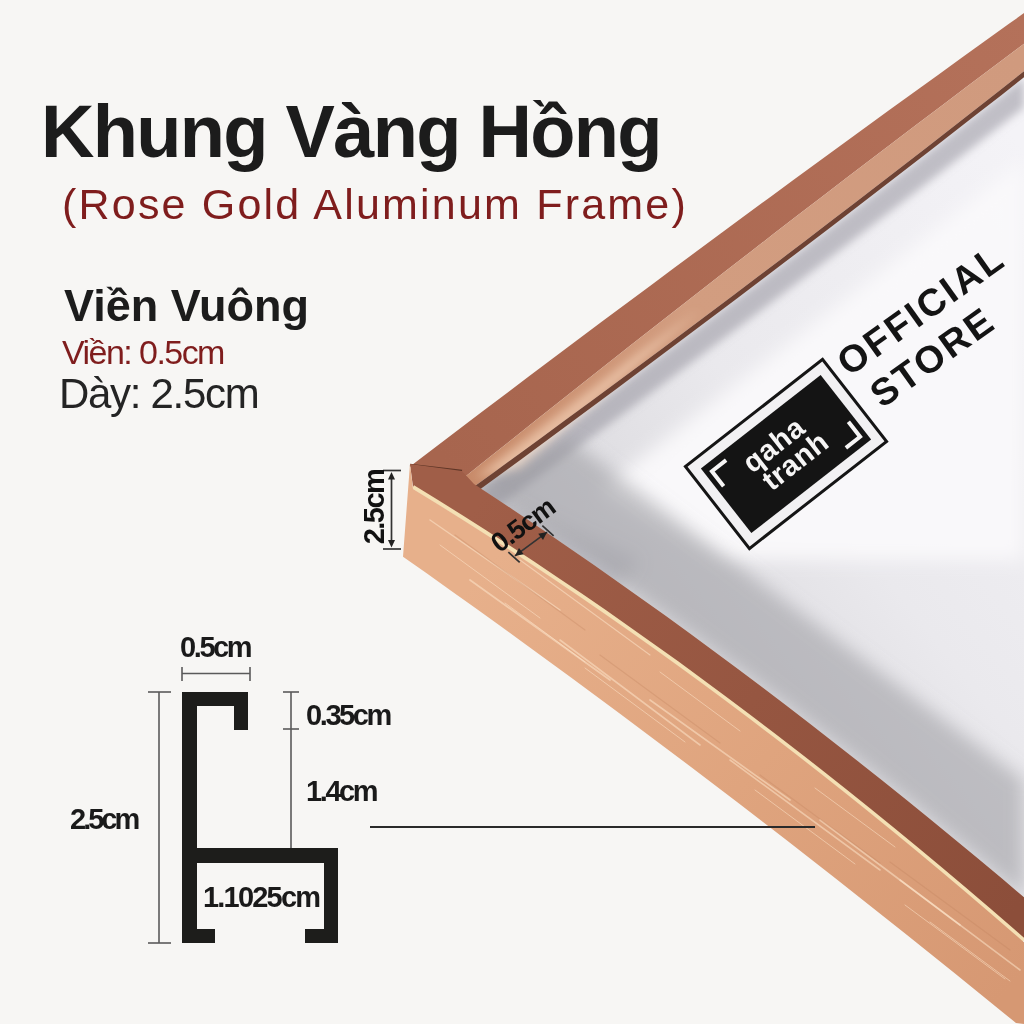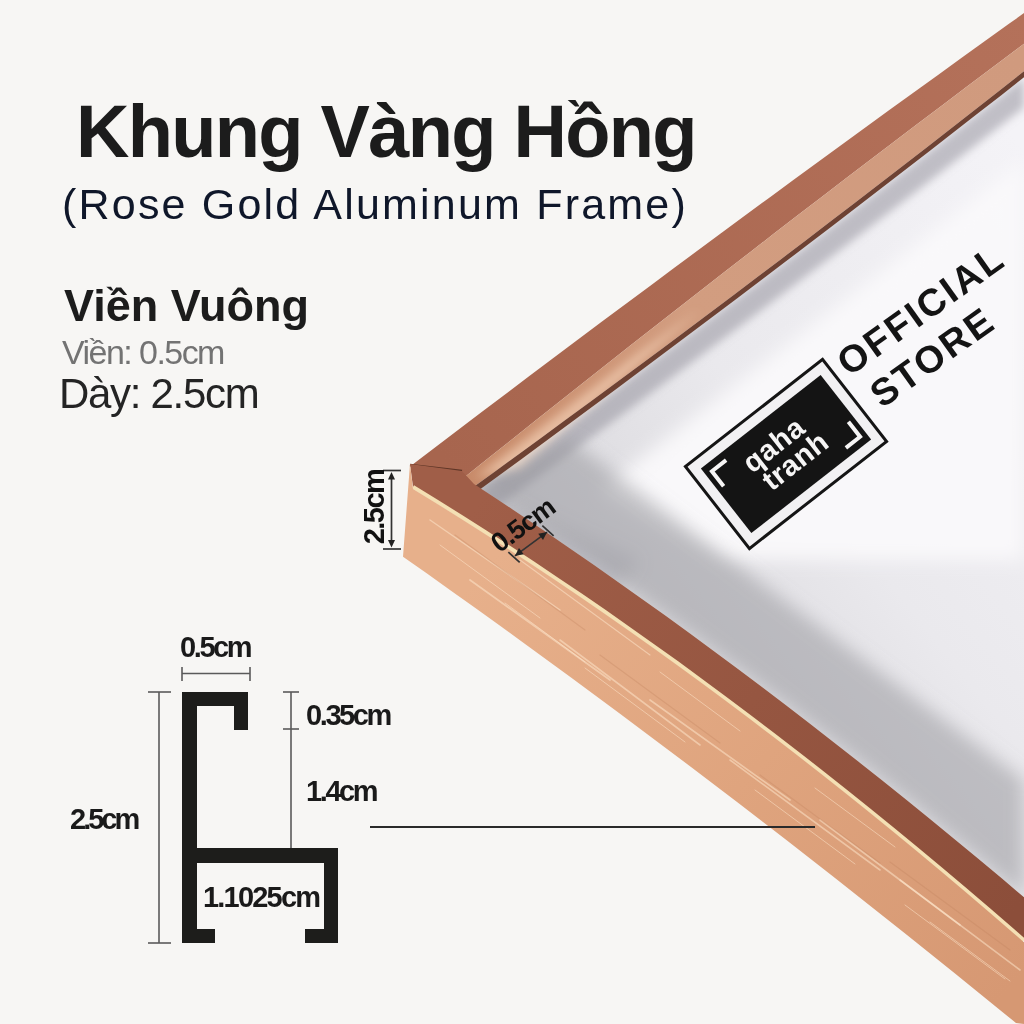--- a/index.html
+++ b/index.html
@@ -184,21 +184,21 @@
     <text x="306" y="725">0.35cm</text>
 
     <text x="306" y="801">1.4cm</text>
 
     <text x="70" y="829" letter-spacing="-3">2.5cm</text>
 
     <text x="203" y="907" letter-spacing="-1.8">1.1025cm</text>
   </g>
 </svg>
 
-<div class="abs" style="left:76px;top:89px;font-size:74px;font-weight:bold;color:#1c1c1c;letter-spacing:-1.7px;">Khung Vàng Hồng</div>
-
-<div class="abs" style="left:62px;top:180px;font-size:43px;font-weight:normal;color:#0f172a;letter-spacing:2.2px;">(Rose Gold Aluminum Frame)</div>
+<div class="abs" style="left:41px;top:89px;font-size:74px;font-weight:bold;color:#1c1c1c;letter-spacing:-1.7px;">Khung Vàng Hồng</div>
+
+<div class="abs" style="left:62px;top:180px;font-size:43px;font-weight:normal;color:#7f1d1d;letter-spacing:2.2px;">(Rose Gold Aluminum Frame)</div>
 
 <div class="abs" style="left:64px;top:280px;font-size:45px;font-weight:bold;color:#1c1c1c;">Viền Vuông</div>
 
-<div class="abs" style="left:62px;top:333px;font-size:34px;color:#737373;letter-spacing:-1.55px;">Viền: 0.5cm</div>
+<div class="abs" style="left:62px;top:333px;font-size:34px;color:#7f1d1d;letter-spacing:-1.55px;">Viền: 0.5cm</div>
 
 <div class="abs" style="left:59px;top:370px;font-size:42px;color:#242424;letter-spacing:-1.3px;">Dày: 2.5cm</div>
 
 </body></html>

